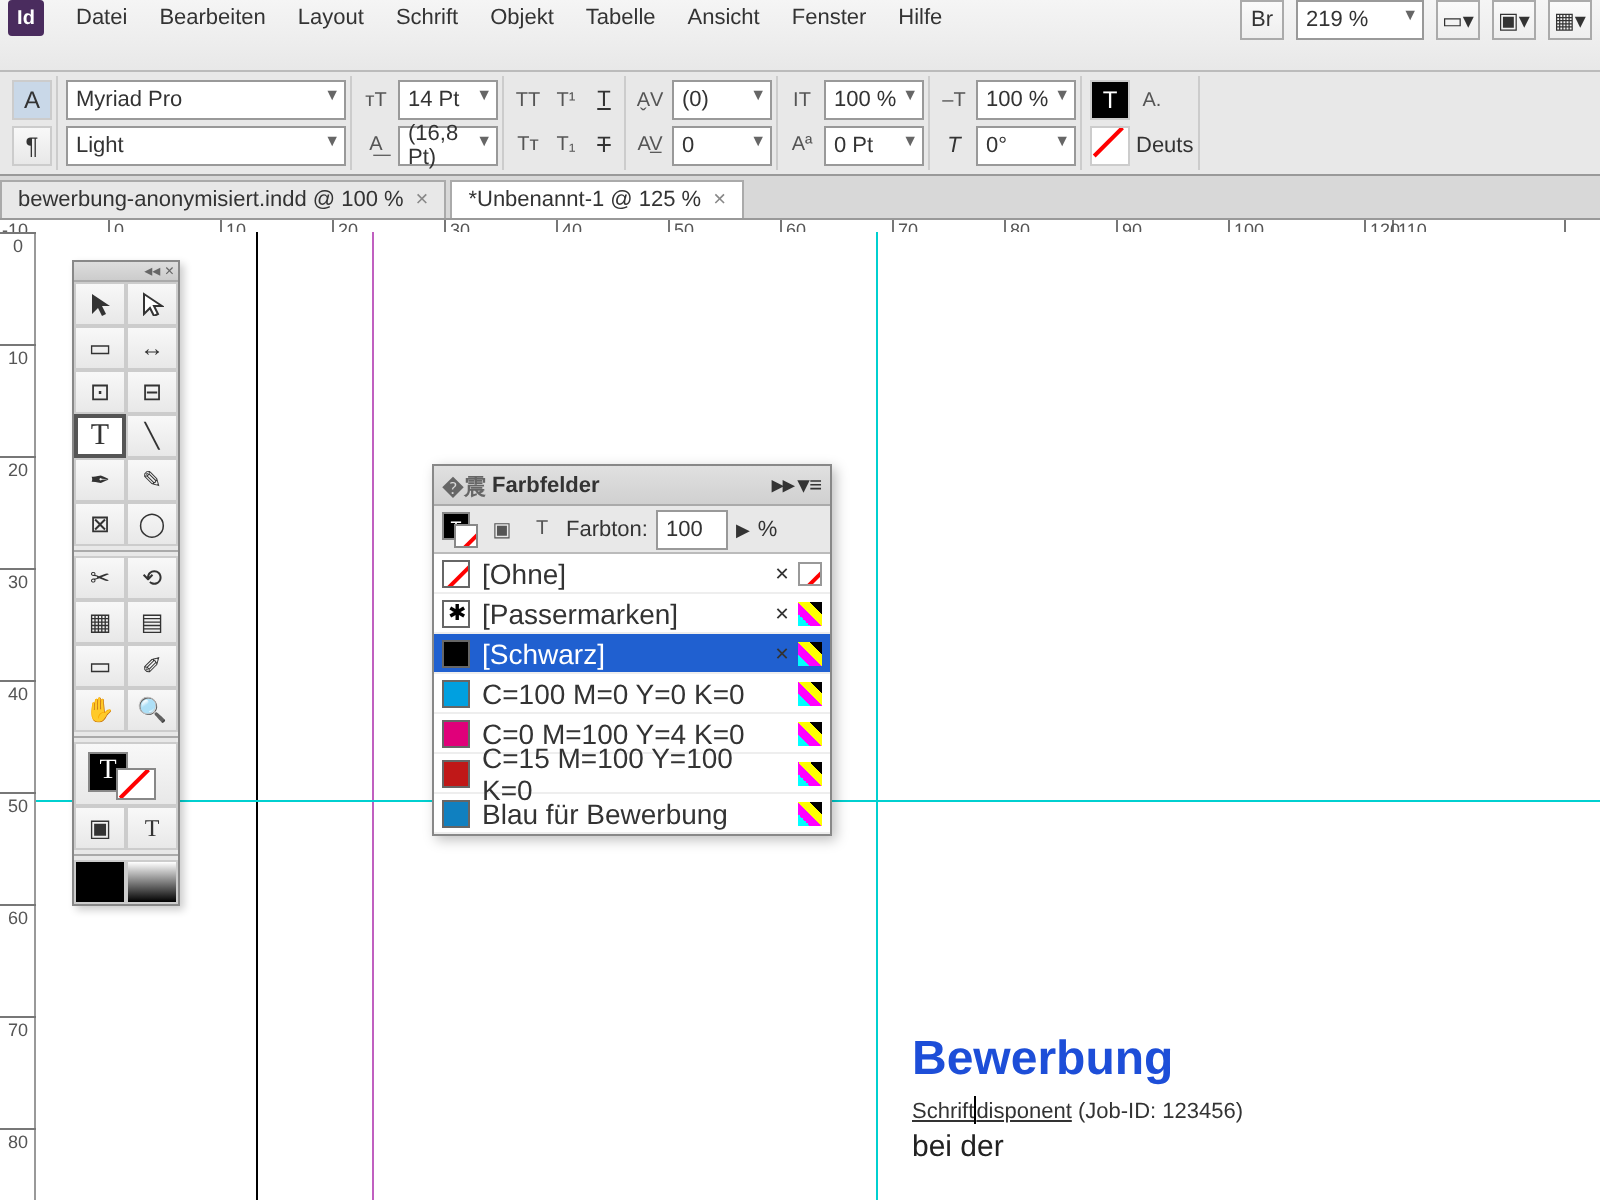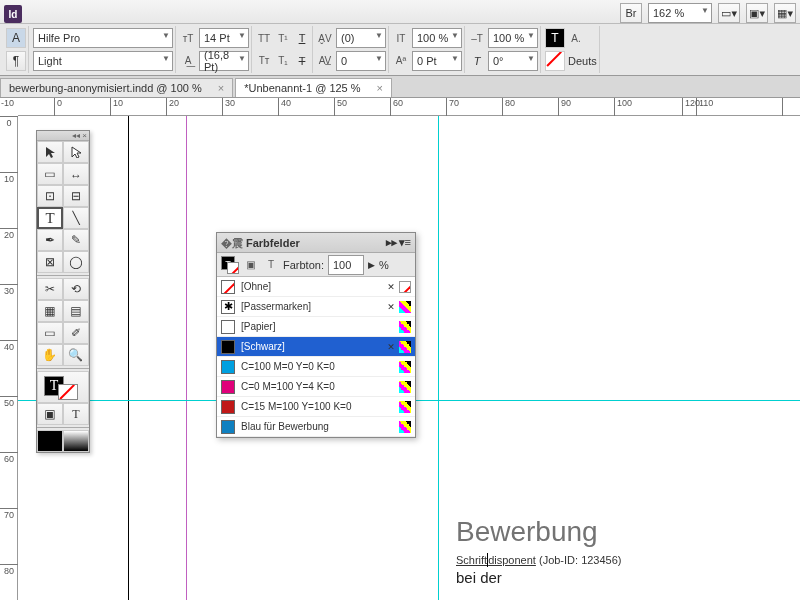--- a/index.html
+++ b/index.html
@@ -1,32 +1,32 @@
 <!DOCTYPE html>
 <html><head>
 <meta charset="utf-8">
 <style>
 *{margin:0;padding:0;box-sizing:border-box;font-family:Tahoma,Arial,sans-serif;font-size:11px;color:#333}
 body{background:#fff;overflow:hidden;width:800px;height:600px;position:relative}
-.menubar{height:24px;background:linear-gradient(#f5f5f5,#e8e8e8);border-bottom:1px solid #bbb;display:flex;align-items:flex-end;padding:0 4px;gap:2px}
+.menubar{height:36px;background:linear-gradient(#f5f5f5,#e8e8e8);border-bottom:1px solid #bbb;display:flex;align-items:flex-start;padding:0 4px;gap:2px}
 .app-icon{width:18px;height:18px;background:#4a2c5e;color:#fff;display:flex;align-items:center;justify-content:center;font-weight:bold;font-size:10px;border-radius:2px;margin-right:6px}
 .menu-item{padding:3px 8px;cursor:pointer}
 .menu-right{margin-left:auto;display:flex;align-items:center;gap:6px}
 .dropdown-arrow{position:absolute;right:2px;top:2px;font-size:8px;color:#666}
 .icon-btn{width:22px;height:20px;border:1px solid #aaa;background:linear-gradient(#fafafa,#eee);display:flex;align-items:center;justify-content:center;cursor:pointer}
 .control-panel{height:52px;background:#e8e8e8;border-bottom:1px solid #999;display:flex;padding:2px 4px;gap:2px}
 .cp-group{display:flex;flex-direction:column;gap:2px;padding:2px;border-right:1px solid #ccc}
 .cp-row{display:flex;align-items:center;gap:3px;height:22px}
 .field{border:1px solid #999;background:#fff;padding:2px 4px;height:20px;display:flex;align-items:center;position:relative}
 .field-wide{width:140px}
 .field-sm{width:50px}
 .field-xs{width:36px}
 .tiny-icon{width:16px;height:16px;display:flex;align-items:center;justify-content:center;font-size:10px;color:#555}
 .tabs{height:22px;background:#d8d8d8;border-bottom:1px solid #999;display:flex;align-items:flex-end}
-.tab{padding:3px 8px;background:#e8e8e8;border:1px solid #aaa;border-bottom:none;margin-right:2px;display:flex;align-items:center;gap:16px;font-size:10px}
+.tab{padding:3px 8px;background:#e8e8e8;border:1px solid #aaa;border-bottom:none;margin-right:2px;display:flex;align-items:center;gap:6px;font-size:10px}
 .tab.active{background:#fff}
 .tab-close{color:#888;cursor:pointer;font-size:11px}
 .ruler-h{height:18px;background:#fff;border-bottom:1px solid #999;position:relative;margin-left:18px}
 .ruler-h .tick{position:absolute;top:0;height:18px;border-left:1px solid #777;font-size:9px;padding-left:2px;color:#555}
 .ruler-v{width:18px;background:#fff;border-right:1px solid #999;position:absolute;left:0;top:116px;bottom:0}
 .ruler-v .tick{position:absolute;left:0;width:18px;border-top:1px solid #777;font-size:9px;padding-top:1px;color:#555;text-align:center}
 .canvas{position:absolute;left:18px;top:116px;right:0;bottom:0;background:#fff}
 .page-edge{position:absolute;left:110px;top:0;bottom:0;width:1px;background:#000}
 .margin-v{position:absolute;left:168px;top:0;bottom:0;width:1px;background:#c060c0}
 .guide-h{position:absolute;left:0;right:0;height:1px;background:#00d0d0}
@@ -40,64 +40,75 @@
 .tool-sep{grid-column:1/3;height:1px;background:#aaa;margin:2px 0}
 .swatch-panel{position:absolute;left:216px;top:232px;width:200px;background:#e8e8e8;border:1px solid #888;box-shadow:2px 2px 6px rgba(0,0,0,.25)}
 .sw-head{height:20px;background:linear-gradient(#e0e0e0,#d0d0d0);border-bottom:1px solid #aaa;display:flex;align-items:center;padding:0 4px;font-size:10px;font-weight:bold}
 .sw-head-icons{margin-left:auto;display:flex;gap:2px;font-size:9px;color:#666}
 .sw-ctrl{height:24px;display:flex;align-items:center;gap:4px;padding:0 4px;border-bottom:1px solid #bbb}
 .sw-list{background:#fff;max-height:220px;overflow:hidden}
 .sw-row{height:20px;display:flex;align-items:center;padding:0 4px;gap:6px;border-bottom:1px solid #eee;cursor:pointer}
 .sw-row.sel{background:#2060d0;color:#fff}
 .sw-row.sel span{color:#fff}
 .sw-chip{width:14px;height:14px;border:1px solid #666;flex-shrink:0}
-.sw-name{flex:1;font-size:10px}
+.sw-name{flex:1;font-size:14px}
 .sw-icons{display:flex;gap:2px}
 .sw-ico{width:12px;height:12px;font-size:9px;display:flex;align-items:center;justify-content:center}
 .doc-text{position:absolute;left:438px;top:400px}
-.doc-title{font-size:28px;font-weight:normal;color:#737373;font-family:'Myriad Pro',Arial}
+.doc-title{font-size:24px;font-weight:bold;color:#1d4ed8;font-family:'Myriad Pro',Arial}
 .doc-line{font-size:15px;color:#222;margin-top:2px;font-family:'Myriad Pro',Arial}
 .underline{text-decoration:underline}
 .cursor-i{display:inline-block;width:1px;height:14px;background:#000;vertical-align:middle}
 .none-swatch{background:#fff;position:relative;overflow:hidden}
 .none-swatch::after{content:'';position:absolute;left:-2px;top:6px;width:20px;height:1.5px;background:red;transform:rotate(-45deg)}
 .reg-swatch{background:#fff;position:relative}
 .reg-swatch::after{content:'✱';position:absolute;left:2px;top:-1px;font-size:11px;color:#000}
 svg{display:block}
 </style>
 </head>
 <body>
 
 <div class="menubar">
   <div class="app-icon">Id</div>
+  <div id="menu-items" style="display: flex;">
+      <div class="menu-item">Datei</div>
+      <div class="menu-item">Bearbeiten</div>
+      <div class="menu-item">Layout</div>
+      <div class="menu-item">Schrift</div>
+      <div class="menu-item">Objekt</div>
+      <div class="menu-item">Tabelle</div>
+      <div class="menu-item">Ansicht</div>
+      <div class="menu-item">Fenster</div>
+      <div class="menu-item">Hilfe</div>
+    </div>
   <div class="menu-right">
     <div class="icon-btn">Br</div>
     <div class="field" style="width:64px">
-        <span>162 %</span>
+        <span>219 %</span>
         <span class="dropdown-arrow">▼</span>
       </div>
     <div class="icon-btn">▭▾</div>
     <div class="icon-btn">▣▾</div>
     <div class="icon-btn">▦▾</div>
   </div>
 </div>
 
 <div class="control-panel">
   <div class="cp-group">
     <div class="cp-row">
         <div class="tool" style="width:20px;height:20px;background:#c9d8e8">A</div>
       </div>
     <div class="cp-row">
         <div class="tool" style="width:20px;height:20px">¶</div>
       </div>
   </div>
   <div class="cp-group">
     <div class="cp-row">
         <div class="field field-wide">
-          <span>Hilfe Pro</span>
+          <span>Myriad Pro</span>
           <span class="dropdown-arrow">▼</span>
         </div>
       </div>
     <div class="cp-row">
         <div class="field field-wide">
           <span>Light</span>
           <span class="dropdown-arrow">▼</span>
         </div>
       </div>
   </div>
@@ -327,27 +338,20 @@
         </div>
       </div>
       <div class="sw-row">
         <div class="sw-chip reg-swatch"></div>
         <span class="sw-name">[Passermarken]</span>
         <div class="sw-icons">
           <div class="sw-ico">✕</div>
           <div class="sw-ico" style="background: linear-gradient(45deg, cyan 25%, magenta 25%, magenta 50%, yellow 50%, yellow 75%, black 75%); width: 12px; height: 12px;"></div>
         </div>
       </div>
-      <div class="sw-row">
-        <div class="sw-chip" style="background: rgb(255, 255, 255);"></div>
-        <span class="sw-name">[Papier]</span>
-        <div class="sw-icons">
-          <div class="sw-ico" style="background: linear-gradient(45deg, cyan 25%, magenta 25%, magenta 50%, yellow 50%, yellow 75%, black 75%); width: 12px; height: 12px;"></div>
-        </div>
-      </div>
       <div class="sw-row sel">
         <div class="sw-chip" style="background: rgb(0, 0, 0);"></div>
         <span class="sw-name">[Schwarz]</span>
         <div class="sw-icons">
           <div class="sw-ico">✕</div>
           <div class="sw-ico" style="background: linear-gradient(45deg, cyan 25%, magenta 25%, magenta 50%, yellow 50%, yellow 75%, black 75%); width: 12px; height: 12px;"></div>
         </div>
       </div>
       <div class="sw-row">
         <div class="sw-chip" style="background: rgb(0, 160, 224);"></div>

